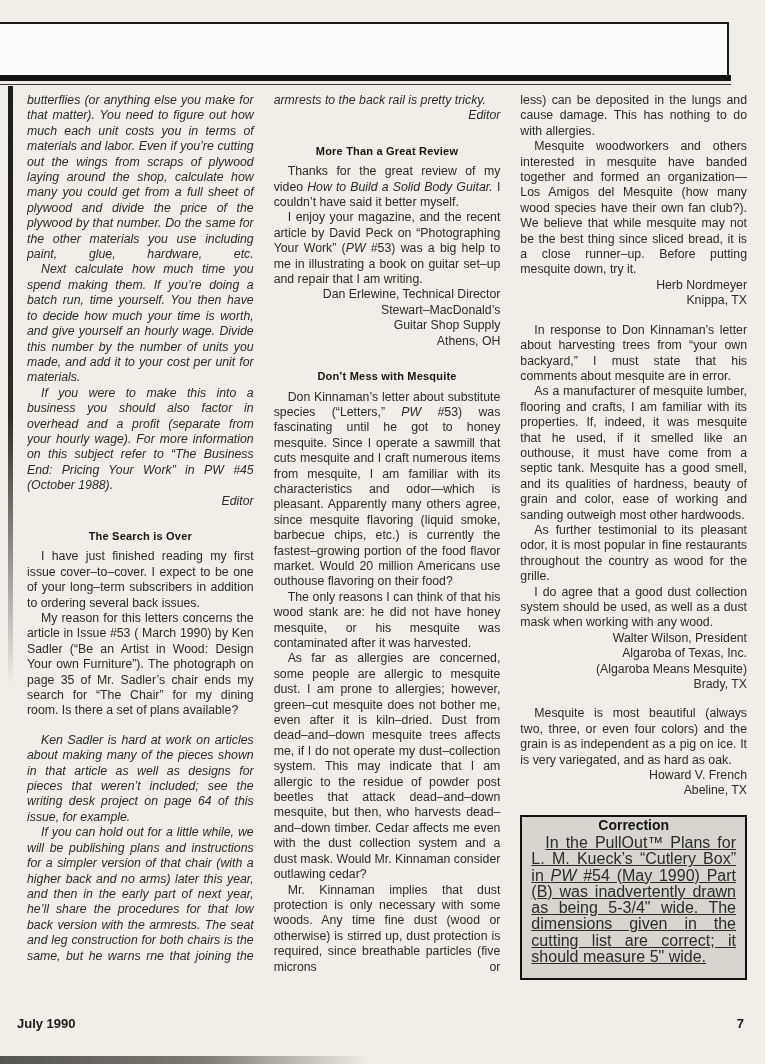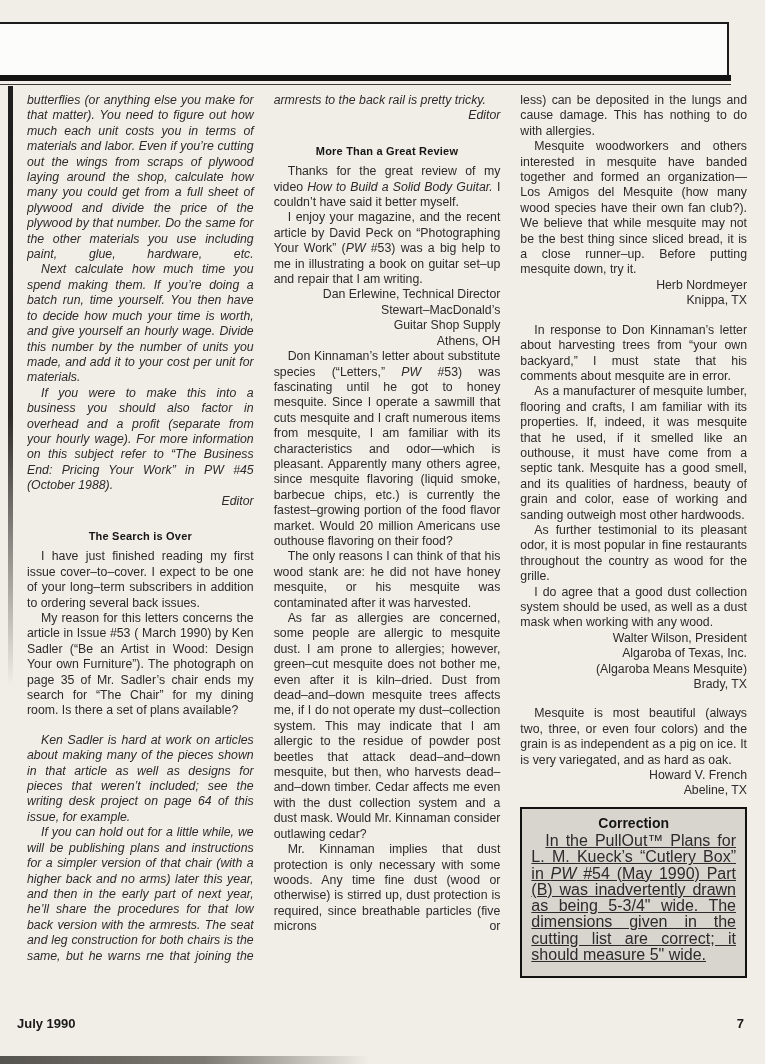--- a/index.html
+++ b/index.html
@@ -31,22 +31,22 @@
   .i{font-style:italic;}
   .ind{text-indent:14px;}
   .gap{margin-top:14px !important;}
   .cont{text-align-last:justify;}
   .sig{text-align:right;text-align-last:right;margin:0;}
   .heading{
     font-size:11px;font-weight:bold;color:#151515;text-align:center;text-align-last:center;
     margin:20px 0 5px 0;letter-spacing:.2px;
   }
   .correction{
-    margin-top:8px;border:2.5px solid #121212;background:#d8d5cf;
-    padding:7px 9px 13px 9px;
+    margin-top:16px;border:2.5px solid #121212;background:#d8d5cf;
+    padding:1px 9px 13px 9px;
   }
   .correction-title{
     font-size:14px;font-weight:bold;color:#151515;text-align:center;margin:0 0 2px 0;
   }
   .correction-body{
     margin:0;text-indent:14px;text-align:justify;font-size:16px;line-height:16.2px;text-decoration:underline;
   }
   .footer{
     position:absolute;left:17px;top:1016px;width:727px;
     display:flex;justify-content:space-between;
@@ -81,20 +81,21 @@
     <div class="col">
       <p class="i">armrests to the back rail is pretty tricky.</p>
       <p class="sig i">Editor</p>
       <h3 class="heading">More Than a Great Review</h3>
       <p class="ind"><span>Thanks for the great review of my video </span><span class="i">How to Build a Solid Body Guitar.</span><span> I couldn’t have said it better myself.</span></p>
       <p class="ind"><span>I enjoy your magazine, and the recent article by David Peck  on “Photographing Your Work” (</span><span class="i">PW</span><span> #53) was a big help to me in illustrating a book on guitar set–up and repair that I am writing.</span></p>
       <p class="sig">Dan Erlewine, Technical Director</p>
       <p class="sig">Stewart–MacDonald’s</p>
       <p class="sig">Guitar Shop Supply</p>
       <p class="sig">Athens, OH</p>
+      <h3 class="heading">Don’t Mess with Mesquite</h3>
       <p class="ind"><span>Don Kinnaman’s letter about substitute species (“Letters,” </span><span class="i">PW</span><span> #53) was fascinating until he got to honey mesquite. Since I operate a sawmill that cuts mesquite and I craft numerous items from mesquite, I am familiar with its characteristics and odor—which is pleasant. Apparently many others agree, since mesquite flavoring (liquid smoke, barbecue chips, etc.) is currently the fastest–growing portion of the food flavor market. Would 20 million Americans use outhouse flavoring on their food?</span></p>
       <p class="ind">The only reasons I can think of that his wood stank are: he did not have honey mesquite, or his mesquite was contaminated after it was harvested.</p>
       <p class="ind">As far as allergies are concerned, some people are allergic to mesquite dust. I am prone to allergies; however, green–cut mesquite does not bother me, even after it is kiln–dried. Dust from dead–and–down mesquite trees affects me, if I do not operate my dust–collection system. This may indicate that I am allergic to the residue of powder post beetles that attack dead–and–down mesquite, but then, who harvests dead–and–down timber. Cedar affects me even with the dust collection system and a dust mask. Would Mr. Kinnaman consider outlawing cedar?</p>
       <p class="ind cont">Mr. Kinnaman implies that dust protection is only necessary with some woods. Any time fine dust (wood or otherwise) is stirred up, dust protection is required, since breathable particles (five microns or</p>
     </div>
 
     <div class="col">
       <p>less) can be deposited in the lungs and cause damage. This has nothing to do with allergies.</p>
       <p class="ind">Mesquite woodworkers and others interested in mesquite have banded together and formed an organization—Los Amigos del Mesquite (how many wood species have their own fan club?). We believe that while mesquite may not be the best thing since sliced bread, it is a close runner–up. Before putting mesquite down, try it.</p>
       <p class="sig">Herb Nordmeyer</p>

